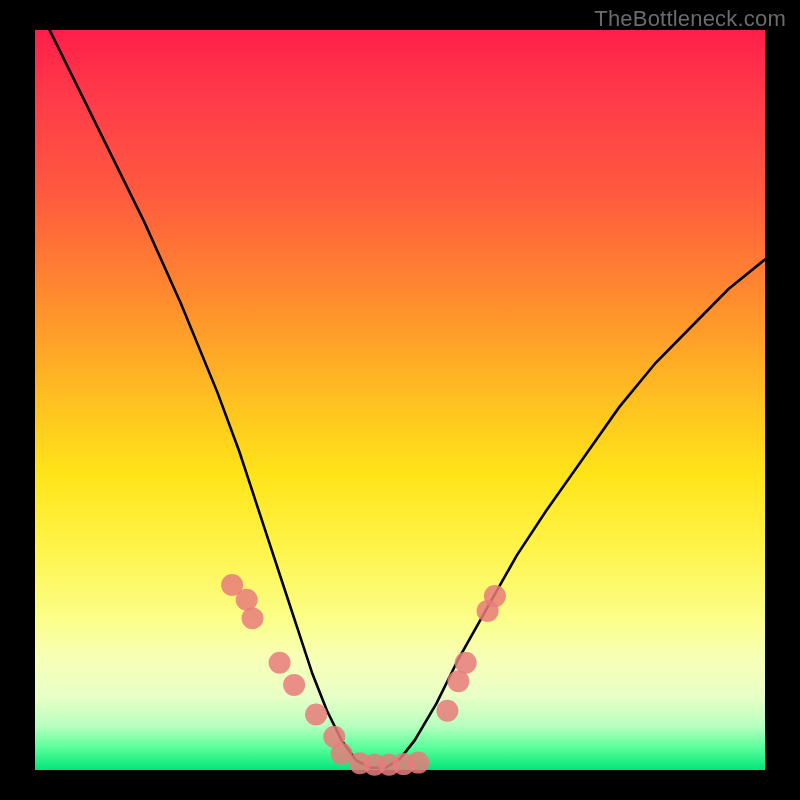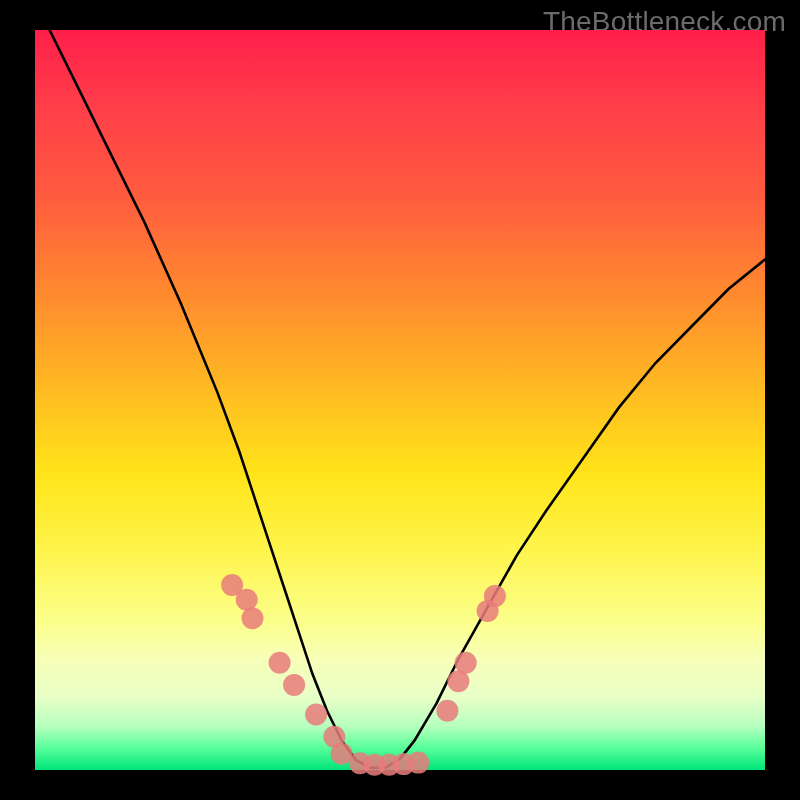--- a/index.html
+++ b/index.html
@@ -39,21 +39,21 @@
       #b8ffbf 94%,
       #59ff9a 97%,
       #00e57a 100%
     );
   }
   .watermark {
     position: absolute;
     top: 6px;
     right: 14px;
     color: #6b6b6b;
-    font-size: 28px;
+    font-size: 22px;
     letter-spacing: 0.2px;
     user-select: none;
   }
   svg.curve {
     position: absolute;
     left: 0;
     top: 0;
     width: 730px;
     height: 740px;
     overflow: visible;

